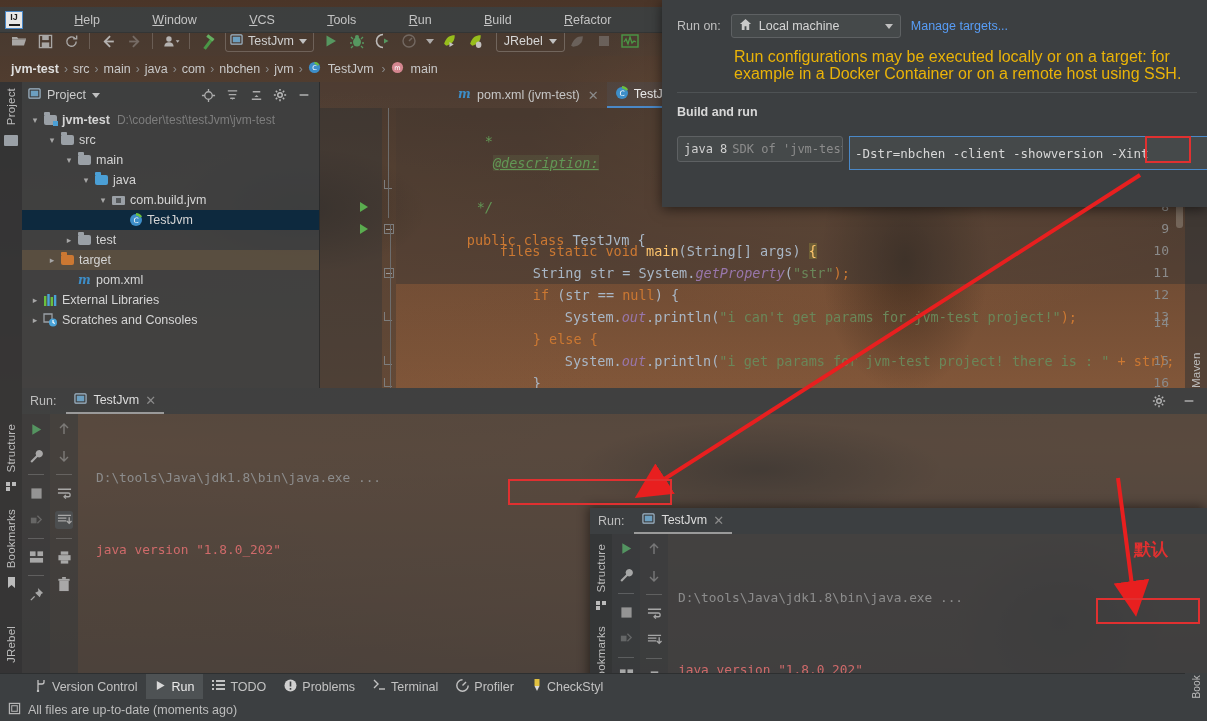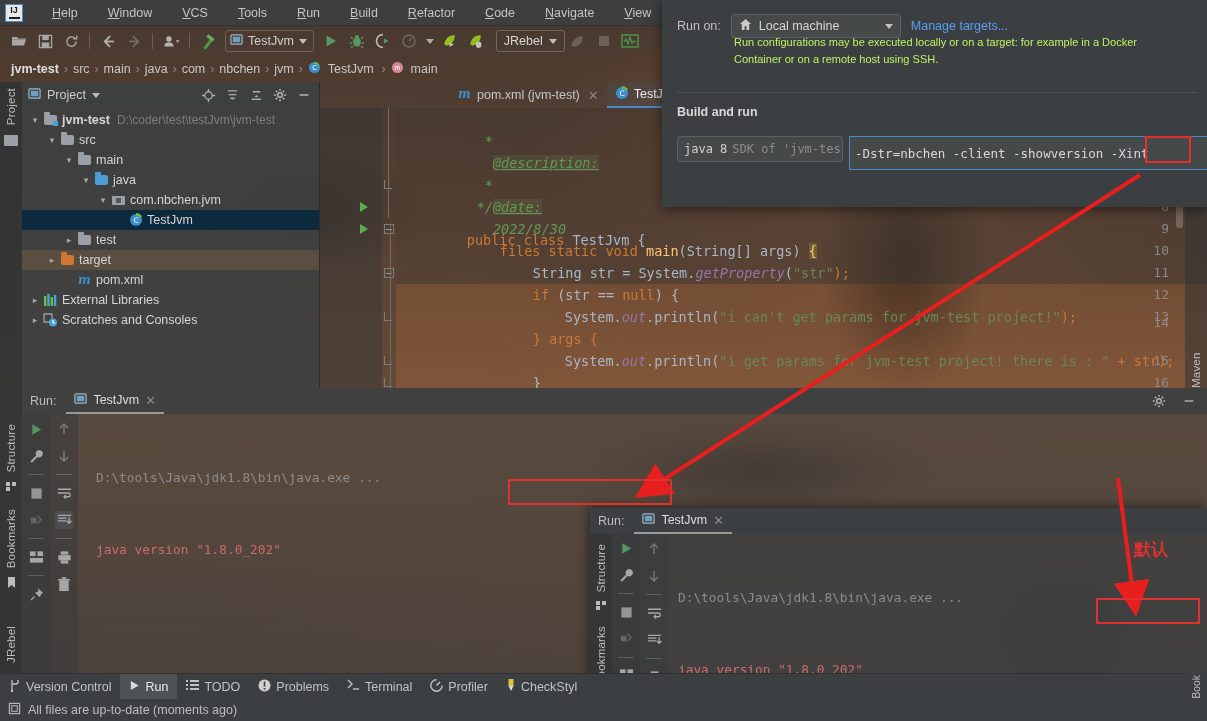--- a/index.html
+++ b/index.html
@@ -29,25 +29,26 @@
     content:""; position:absolute; inset:0;
     background:
       radial-gradient(ellipse 180px 90px at 300px 210px, rgba(40,28,20,0.55), rgba(40,28,20,0) 70%),
       radial-gradient(ellipse 120px 190px at 905px 260px, rgba(36,26,18,0.55), rgba(36,26,18,0) 70%),
       radial-gradient(ellipse 260px 70px at 760px 470px, rgba(30,22,16,0.5), rgba(30,22,16,0) 70%),
       radial-gradient(ellipse 150px 120px at 1060px 620px, rgba(34,24,17,0.45), rgba(34,24,17,0) 70%);
   }
 
   
   #menubar {
-    position: absolute; left: 0; top: 0; width: 1207px; height: 26px;
+    position: absolute; left: 0; top: 7px; width: 1207px; height: 26px;
     background: rgba(60,63,65,0.93);
-    display: flex; align-items: center; gap: 16px;
+    display: flex; align-items: center; gap: 0;
     border-bottom: 1px solid rgba(0,0,0,0.15);
     z-index: 10;
+    justify-content: space-between;
   }
   #ij-logo {
     width: 18px; height: 18px; margin-left: 5px; margin-right: 6px;
     border: 1px solid #4a88c7; background: #e8e8e8; color: #1d1d1d;
     font-size: 9px; font-weight: bold; line-height: 11px; text-align: center;
     font-family: "Liberation Sans", sans-serif; position: relative;
   }
   #ij-logo:after{content:"";position:absolute;left:3px;bottom:2px;width:11px;height:2px;background:#1d1d1d;}
   .menu-item { padding: 3px 7px; color: #c3c3c3; font-size: 12.5px; cursor: default; }
   .menu-item u { text-decoration: underline; }
@@ -179,21 +180,21 @@
     overflow: hidden;
   }
   #rd-runon { position:absolute; left: 15px; top: 14px; display:flex; align-items:center; gap: 10px; }
   .rd-label { font-size: 12.5px; color: #bfbfbf; }
   .combo {
     display: flex; align-items: center; gap: 7px; height: 24px; padding: 0 7px;
     border: 1px solid #5e6163; border-radius: 3px; background: #45494a; color: #d6d6d6; font-size: 12.5px;
   }
   .combo .caret { margin-left: auto; }
   .link { color: #589df6; font-size: 12.5px; }
-  #rd-desc { position: absolute; left: 72px; top: 34px; width: 450px; font-size: 11px; color: #bef264; line-height: 17px; }
+  #rd-desc { position: absolute; left: 72px; top: 48px; width: 450px; font-size: 16px; color: #eab308; line-height: 17px; }
   #rd-hr { position:absolute; left: 15px; top: 92px; width: 520px; height:1px; background:#4e5254; }
   #rd-bnr { position:absolute; left: 15px; top: 105px; font-size: 12.5px; font-weight: bold; color: #d8d8d8; }
   #rd-sdk {
     position: absolute; left: 15px; top: 136px; width: 166px; height: 26px;
     display:flex; align-items:center; gap:5px; padding: 0 6px;
     border: 1px solid #5e6163; border-radius: 3px; background: #45494a;
     font-family: "DejaVu Sans Mono","Liberation Mono",monospace; font-size: 12px; color: #d0d0d0; overflow:hidden; white-space:nowrap;
   }
   #rd-sdk .dim { color: #8c8c8c; }
   #rd-vmopts {
@@ -243,21 +244,21 @@
     position: absolute; left: 590px; top: 508px; width: 617px; height: 213px;
     background: rgba(60,63,65,0.70); z-index: 20;
     box-shadow: -2px -2px 10px rgba(0,0,0,0.45);
   }
   #run2-head { height: 26px; display:flex; align-items:center; padding-left: 8px; gap:10px;
                background: rgba(60,63,65,0.90); }
 
   
   #toolstrip {
     position: absolute; left: 0; top: 673px; width: 1207px; height: 26px; z-index: 40;
-    background: #3c3f41; display: flex; align-items: center; 
+    background: #3c3f41; display: flex; align-items: center; padding-left: 26px;
     border-top: 1px solid rgba(0,0,0,0.25);
   }
   .tsi { display: flex; align-items: center; gap: 5px; padding: 0 9px; height: 26px; font-size: 12.5px; color: #c2c2c2; }
   .tsi.active { background: #4e5254; color: #eaeaea; }
   #statusbar {
     position: absolute; left: 0; top: 699px; width: 1207px; height: 22px; z-index: 40;
     background: #3c3f41; display: flex; align-items: center; padding-left: 8px; gap: 7px;
     font-size: 12.5px; color: #bdbdbd;
   }
 
@@ -533,21 +534,21 @@
           <span class="tlabel">java</span>
         </div>
         <div class="tnode" style="padding-left: 74px;">
           <span class="tw">▾</span>
           <span class="ticon">
             <svg width="14" height="12" viewBox="0 0 14 12">
               <rect x="0" y="2" width="13" height="9" rx="1" fill="#9aa0a6"></rect>
               <rect x="4" y="4" width="5" height="5" fill="#55595c"></rect>
             </svg>
           </span>
-          <span class="tlabel">com.nbchen.jvm</span>
+          <span class="tlabel">com.build.jvm</span>
         </div>
         <div class="tnode sel" style="padding-left: 91px;">
           <span class="tw"></span>
           <span class="ticon">
             <svg width="14" height="14" viewBox="0 0 14 14">
               <circle cx="7" cy="7" r="6" fill="#3d8ec9"></circle>
               <path d="M7 1.2a5.8 5.8 0 0 1 5 3" fill="none" stroke="#6bbf3e" stroke-width="2.4"></path>
               <text x="7" y="10.3" font-size="7.5" fill="#fff" text-anchor="middle" font-family="DejaVu Sans">C</text>
             </svg>
           </span>
@@ -655,45 +656,40 @@
     <div class="foldm end" style="top:204px"></div>
     <div class="foldm end" style="top:248px"></div>
     <div class="foldm end" style="top:270px"></div>
     <div class="vline" style="top:0px;height:110px;"></div>
     <div class="vline" style="top:116px;height:164px;left:70px"></div>
 
     <div class="cline" style="top:0px;padding-left:40px">
       <span class="cm">*</span>
       <span> </span><span class="tag">@description:</span>
     </div>
-    <div class="cline" style="top:44px;padding-left:40px">
-      <span class="cm">*</span>
-      <span> </span><span class="tag">@date:</span>
-      <span> </span><span class="cm">2022/8/30</span>
-    </div>
     <div class="cline" style="top:66px;padding-left:32px">
       <span class="cm">*/</span>
     </div>
     <div class="cline" style="top:99px;padding-left:22px">
       <span class="kw">public</span><span> </span><span class="kw">class</span><span> </span><span class="cls">TestJvm</span><span> </span><span class="pl">{</span>
     </div>
     <div class="cline" style="top:110px;padding-left:55px">
       <span class="kw">files static void</span><span> </span><span class="meth">main</span><span class="pl">(String[] args) </span><span class="brace-y">{</span>
     </div>
     <div class="cline" style="top:132px;padding-left:88px">
       <span class="cls">String</span><span class="pl"> str = </span><span class="cls">System</span><span class="pl">.</span><span class="fld">getProperty</span><span class="pl">(</span><span class="str">"str"</span><span class="semi">);</span>
     </div>
     <div class="cline" style="top:154px;padding-left:88px">
       <span class="kw">if</span><span class="pl"> (str == </span><span class="kw">null</span><span class="pl">) {</span>
     </div>
     <div class="cline" style="top:176px;padding-left:120px">
       <span class="cls">System</span><span class="pl">.</span><span class="fld">out</span><span class="pl">.</span><span class="cls">println</span><span class="pl">(</span><span class="str">"i can't get params for jvm-test project!"</span><span class="semi">);</span>
     </div>
     <div class="cline" style="top:198px;padding-left:88px">
-      <span class="kw">} args {</span>
+      <span class="kw">} else {</span>
     </div>
     <div class="cline" style="top:220px;padding-left:120px">
       <span class="cls">System</span><span class="pl">.</span><span class="fld">out</span><span class="pl">.</span><span class="cls">println</span><span class="pl">(</span><span class="str">"i get params for jvm-test project! there is : "</span><span class="semi"> + str);</span>
     </div>
     <div class="cline" style="top:242px;padding-left:88px">
       <span class="pl">}</span>
     </div>
     <div class="cline" style="top:264px;padding-left:55px">
       
     </div>

